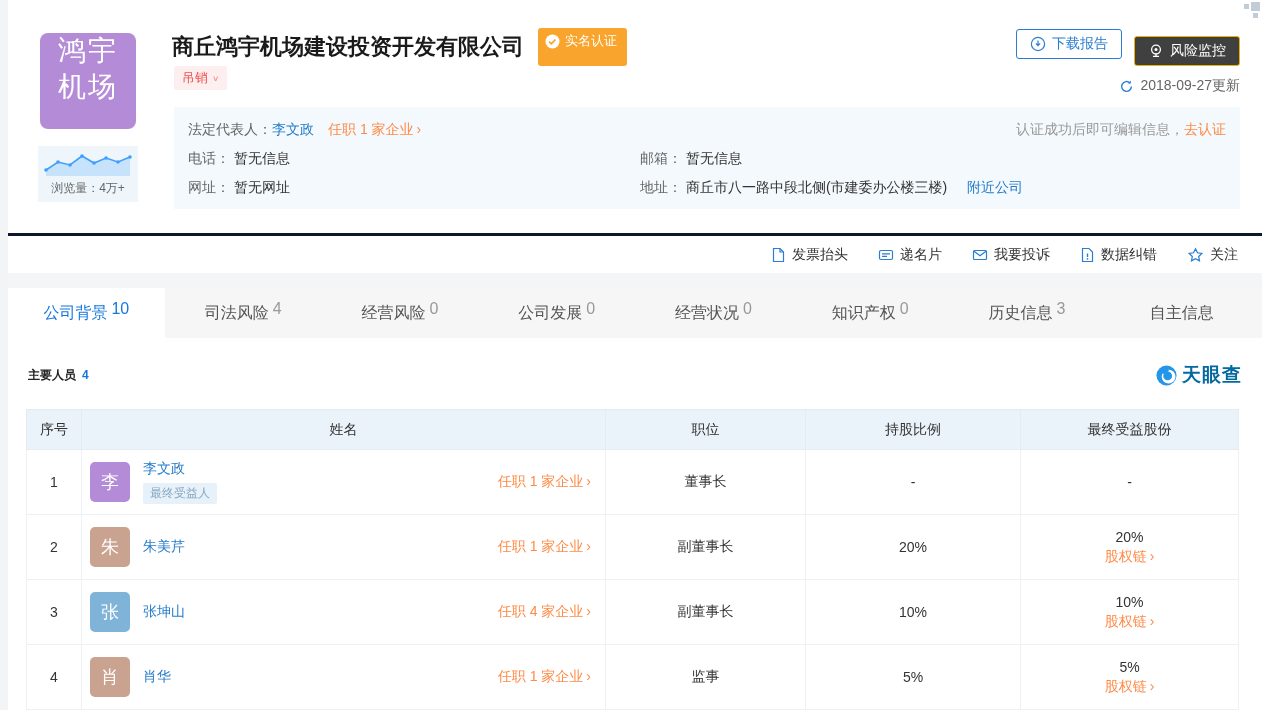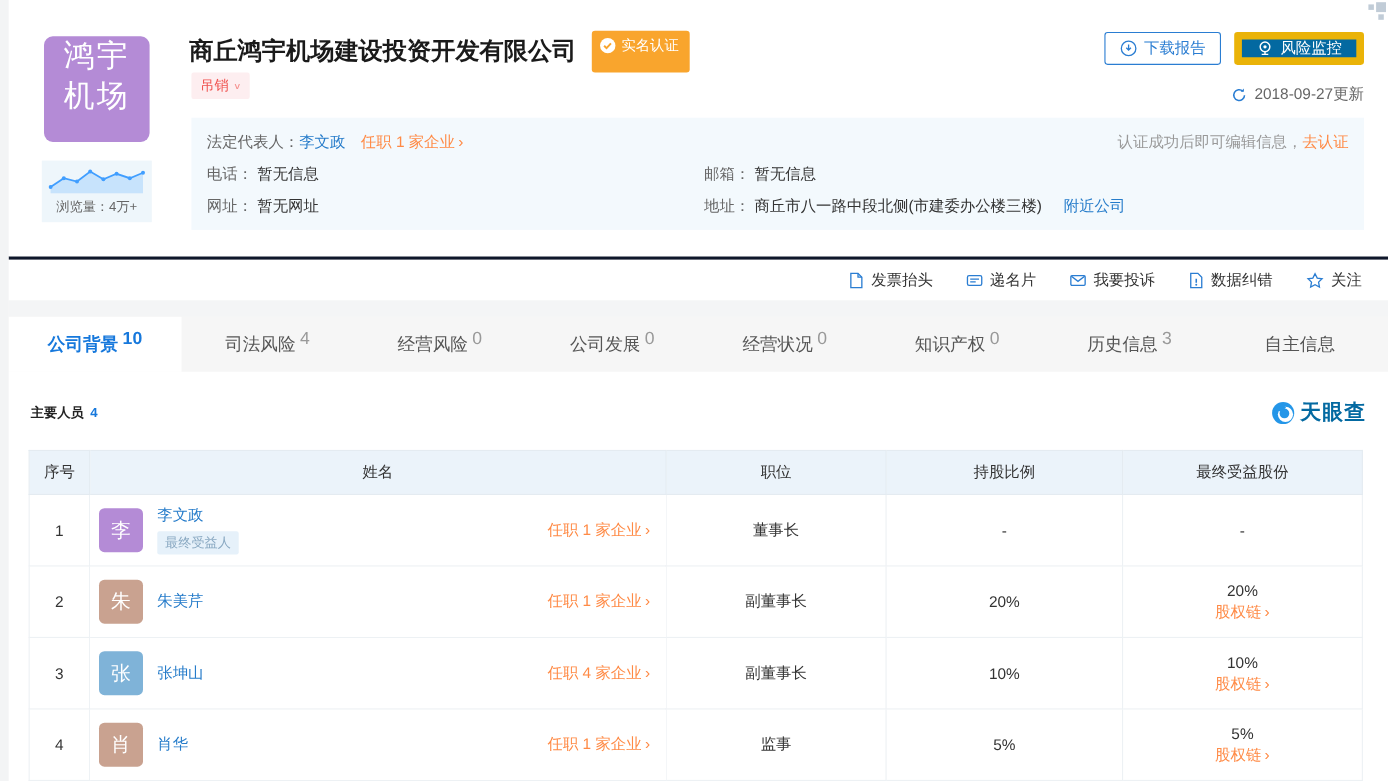--- a/index.html
+++ b/index.html
@@ -12,21 +12,21 @@
   .views-widget { position:absolute; left:30px; top:146px; width:100px; height:56px; background:#eef6fb; text-align:center; padding-top:4px; }
   .views-widget .vw-label { font-size:12px; color:#666; display:block; margin-top:1px; }
   .title-row { position:absolute; left:164px; top:28px; display:flex; align-items:center; }
   .company-name { font-size:22px; font-weight:bold; color:#1a1a1a; }
   .verified-badge { margin-left:14px; background:#f9a52d; color:#fff; font-size:13px; border-radius:3px; padding:4px 10px 16px 7px; display:inline-flex; align-items:center; gap:5px; }
   .status-tag { position:absolute; left:166px; top:66px; background:#fdeef0; color:#f0524f; font-size:13px; padding:3px 8px; border-radius:2px; display:inline-flex; align-items:center; gap:4px; }
   .status-tag .chev-down { font-size:10px; color:#f5908e; transform:scaleY(.8); }
   .hdr-buttons { position:absolute; right:22px; top:29px; display:flex; gap:12px; }
   .btn { height:30px; border-radius:3px; font-size:14px; display:inline-flex; align-items:center; gap:6px; padding:0 13px; cursor:pointer; }
   .btn-outline { border:1px solid #2a7dd2; color:#2a7dd2; background:#fff; }
-  .btn-solid { border:7px solid #eab308; background:#0369a1; color:#fff; }
+  .btn-solid { border:1px solid #eab308; background:#404040; color:#fff;margin-top:7px; }
   .updated-row { position:absolute; right:22px; top:77px; color:#666; font-size:14px; display:flex; align-items:center; gap:6px; }
   .info-panel { position:absolute; left:166px; top:107px; width:1066px; height:102px; background:#f3f9fd; padding:8px 14px 8px 14px; font-size:14px; }
   .info-row { display:flex; align-items:center; height:29px; }
   .info-label { color:#666; }
   .info-value { color:#333; }
   .col-left { width:452px; }
   .link-blue { color:#267cca; text-decoration:none; cursor:pointer; }
   .link-orange { color:#ff8a45; text-decoration:none; cursor:pointer; }
   .office-chev::after, .chain-chev::after { content:"›"; margin-left:3px; font-size:14px; }
   .edit-hint { margin-left:auto; color:#999; }
@@ -40,21 +40,21 @@
   .action-bar { height:40px; border-top:3px solid #0f172a; display:flex; justify-content:flex-end; align-items:center; gap:30px; padding-right:24px; background:#fff; }
   .action-item { display:inline-flex; align-items:center; gap:6px; color:#333; cursor:pointer; }
   .action-item svg { color:#2a7dd2; }
 
   .gray-band { height:15px; background:#f4f5f6; }
 
   
   .tab-bar { height:50px; background:#f6f6f6; display:flex; }
   .tab { flex:1; display:flex; align-items:center; justify-content:center; font-size:16px; color:#555; cursor:pointer; }
   .tab .count { font-size:16px; color:#999; margin-left:4px; margin-top:-8px; }
-  .tab.active { background:#fff; color:#1678dc; font-weight:bold; }
+  .tab.active { background:#fff; color:#1678dc; font-weight:normal; }
   .tab.active .count { color:#1678dc; }
 
   
   .main-section { padding:24px 18px 0 18px; background:#fff; }
   .section-head { display:flex; align-items:center; justify-content:space-between; padding:0 2px; }
   .section-title { font-size:12px; font-weight:bold; color:#222; }
   .section-title .count { color:#1678dc; margin-left:6px; }
   .tyc-logo { display:flex; align-items:center; gap:4px; font-size:19px; color:#0369a1; font-weight:bold; letter-spacing:1px; }
 
   table.people { border-collapse:collapse; table-layout:fixed; width:1212px; margin-top:21px; }

